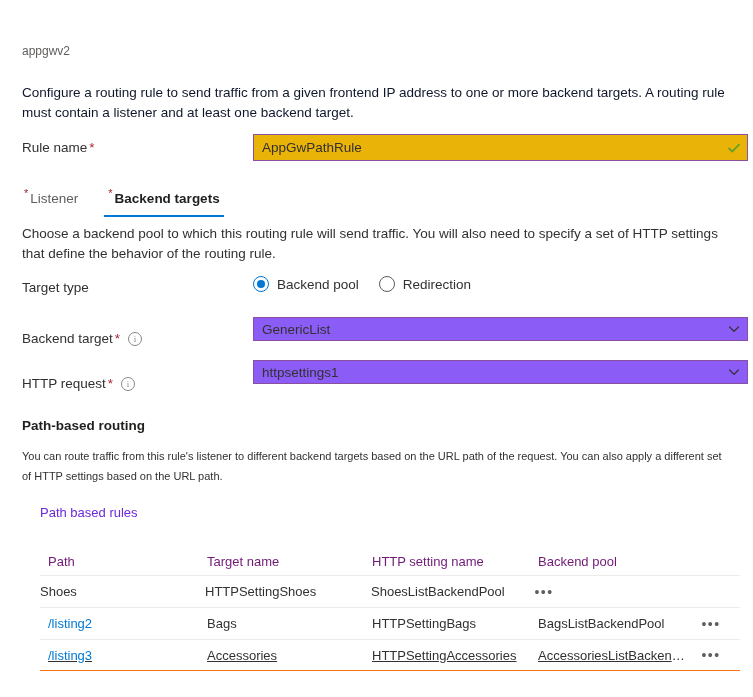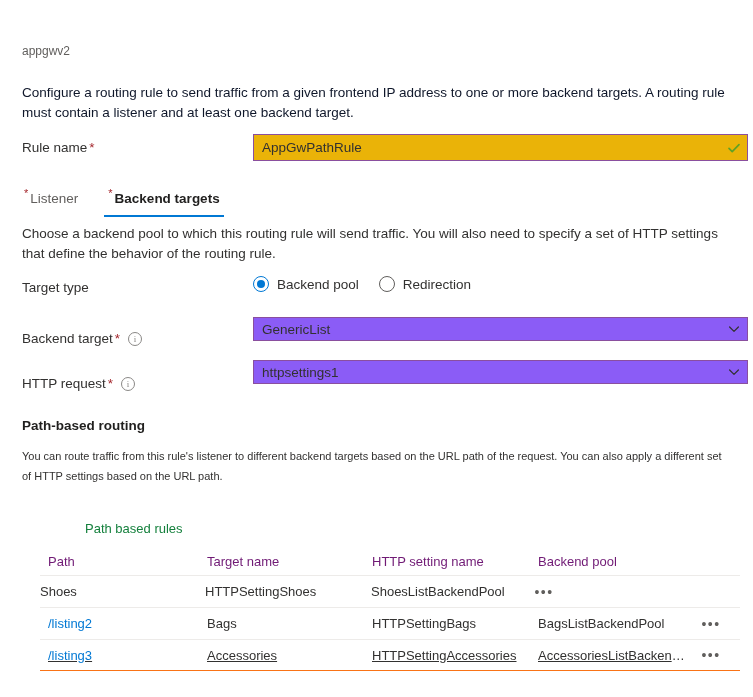--- a/index.html
+++ b/index.html
@@ -112,22 +112,22 @@
     position: absolute; left: 22px; top: 418px;
     font-size: 13.5px; font-weight: 600; color: #201f1e;
   }
   .pbr-desc {
     position: absolute; left: 22px; top: 446px; width: 710px;
     font-size: 11px; line-height: 20px; color: #323130;
   }
 
   
   .table-caption {
-    position: absolute; left: 40px; top: 521px;
-    font-size: 13px; color: #15803d; margin-left: 45px;
+    position: absolute; left: 40px; top: 505px;
+    font-size: 13px; color: #6d28d9;
   }
   .tbl { position: absolute; left: 40px; top: 548px; width: 700px; }
   .tbl-row { display: flex; align-items: center; }
   .tbl-head { height: 27px; }
   .tbl-head .cell { font-size: 13px; color: #701a75; }
   .tbl-body-row {
     height: 32px; border-top: 1px solid #edebe9;
   }
   .tbl-body-row.last { border-bottom: 1px solid #f97316; text-decoration: underline; }
   .cell {

